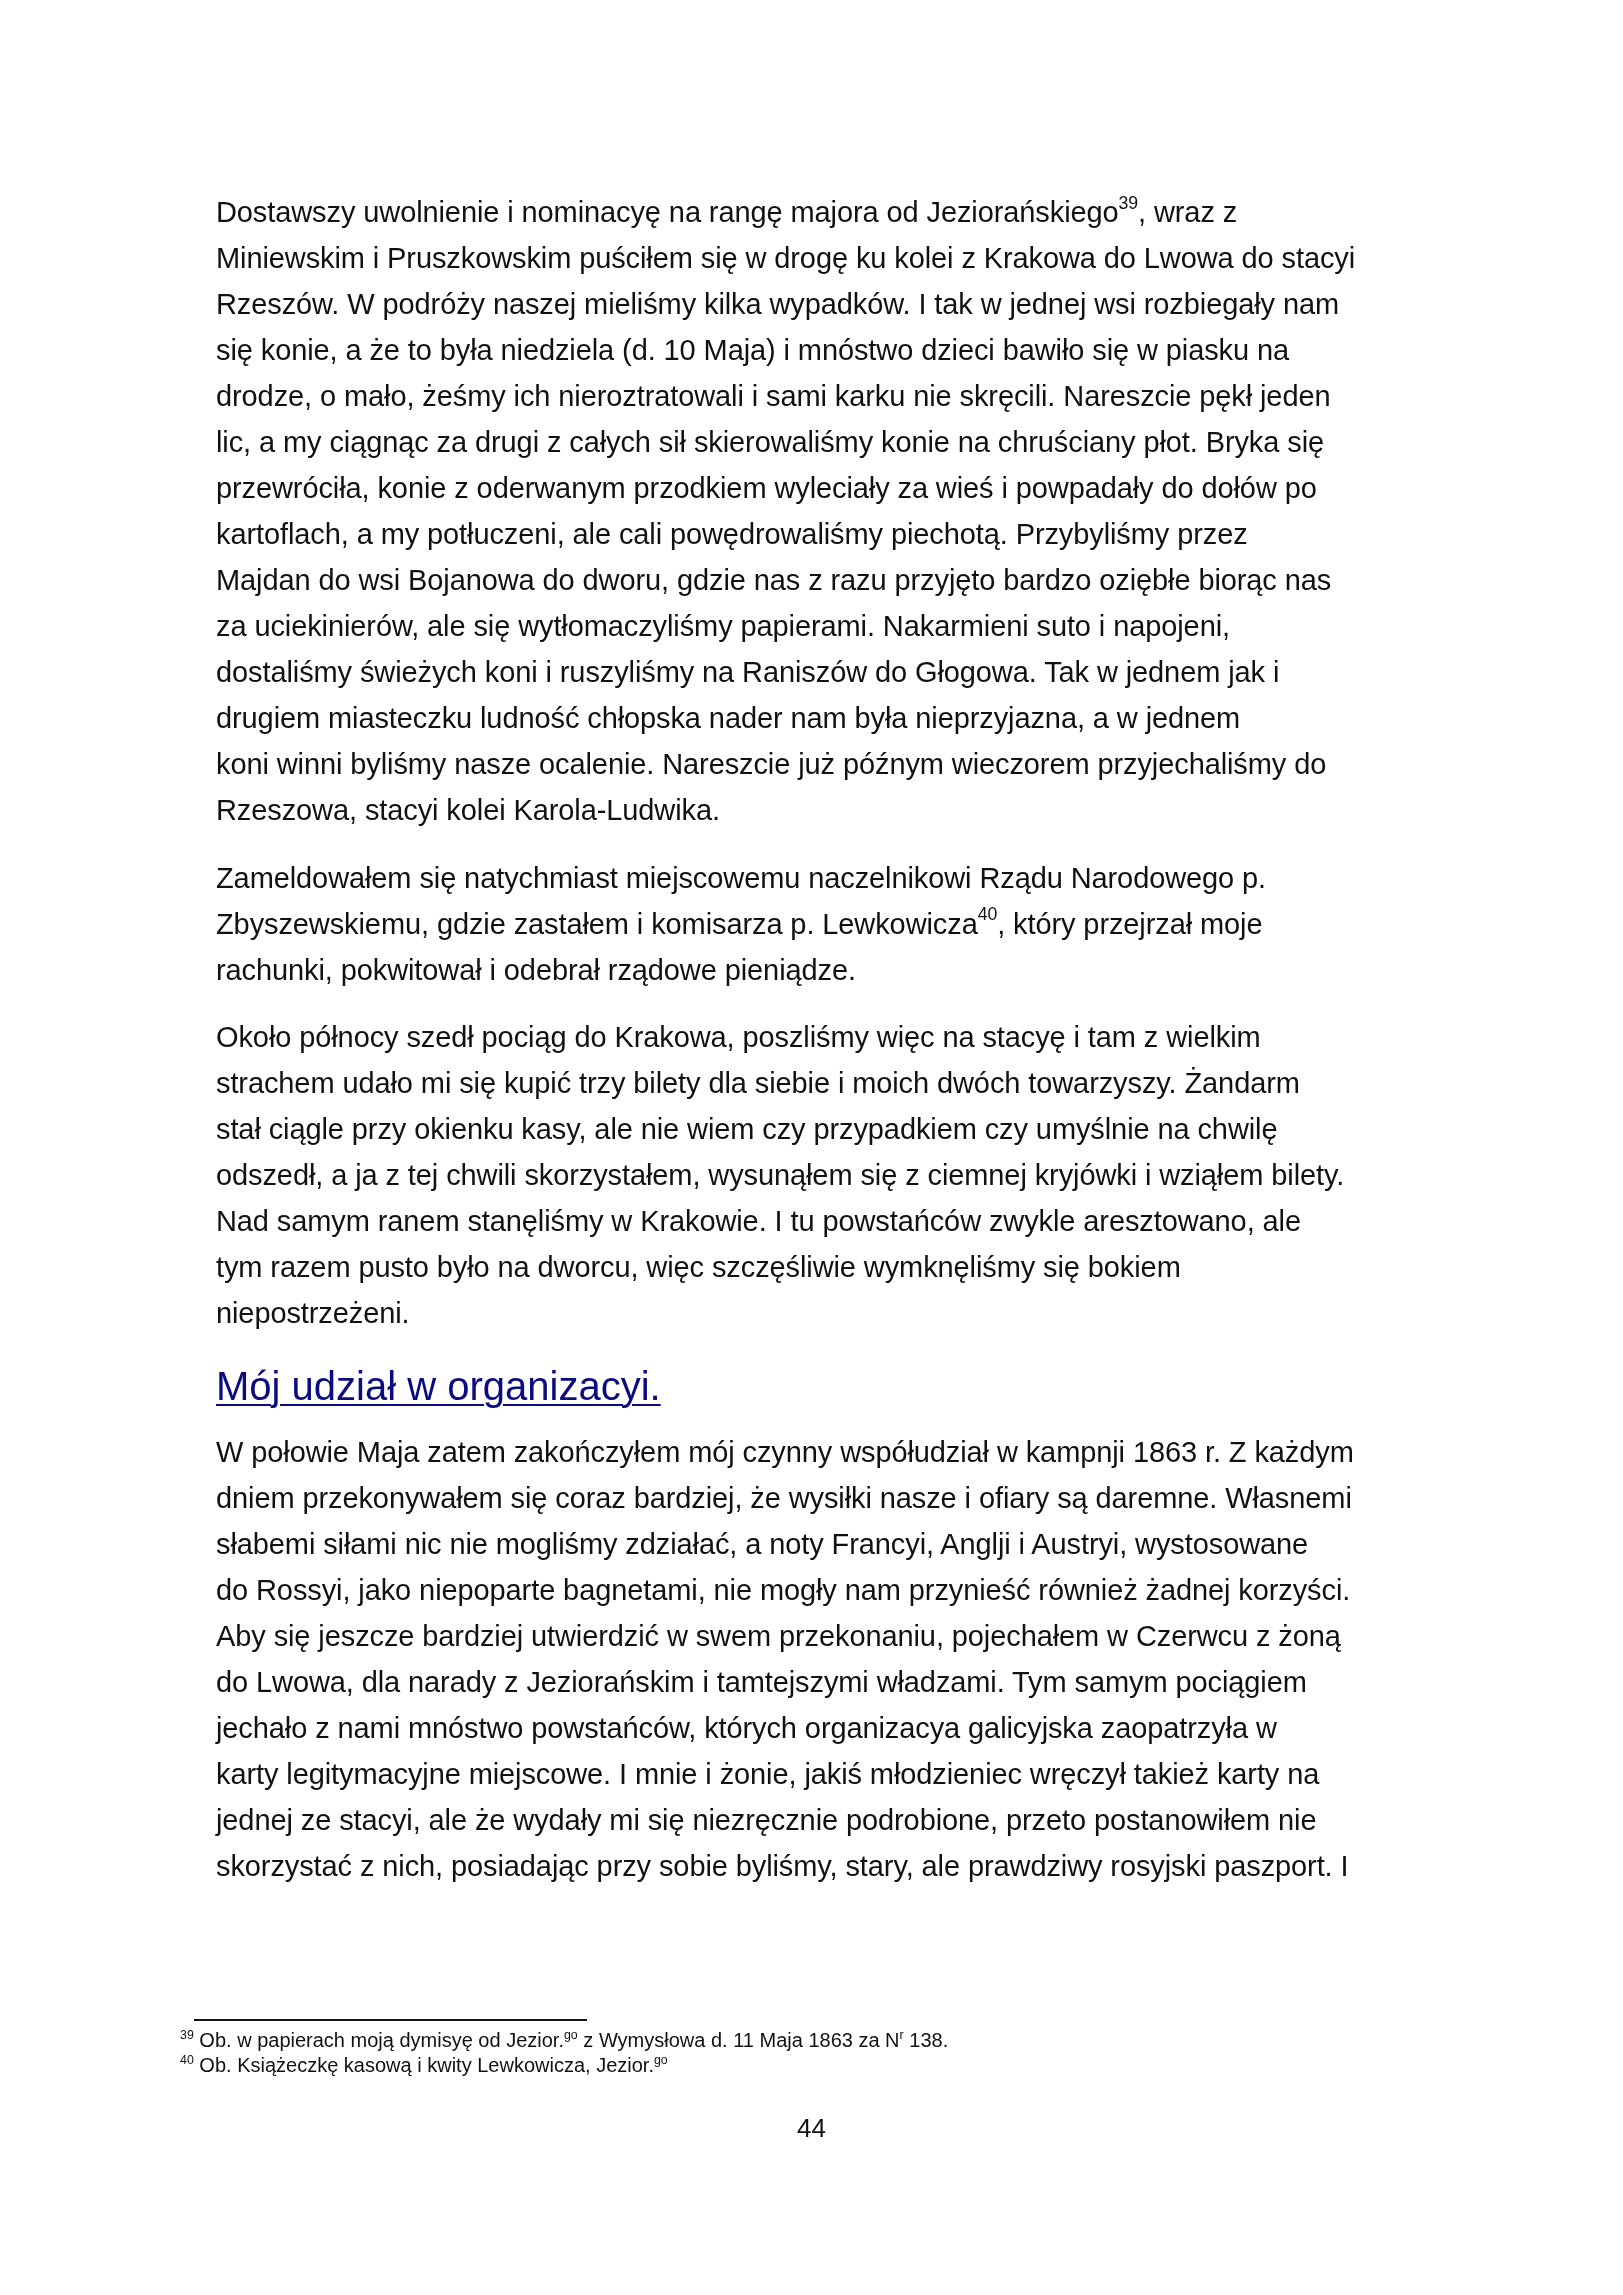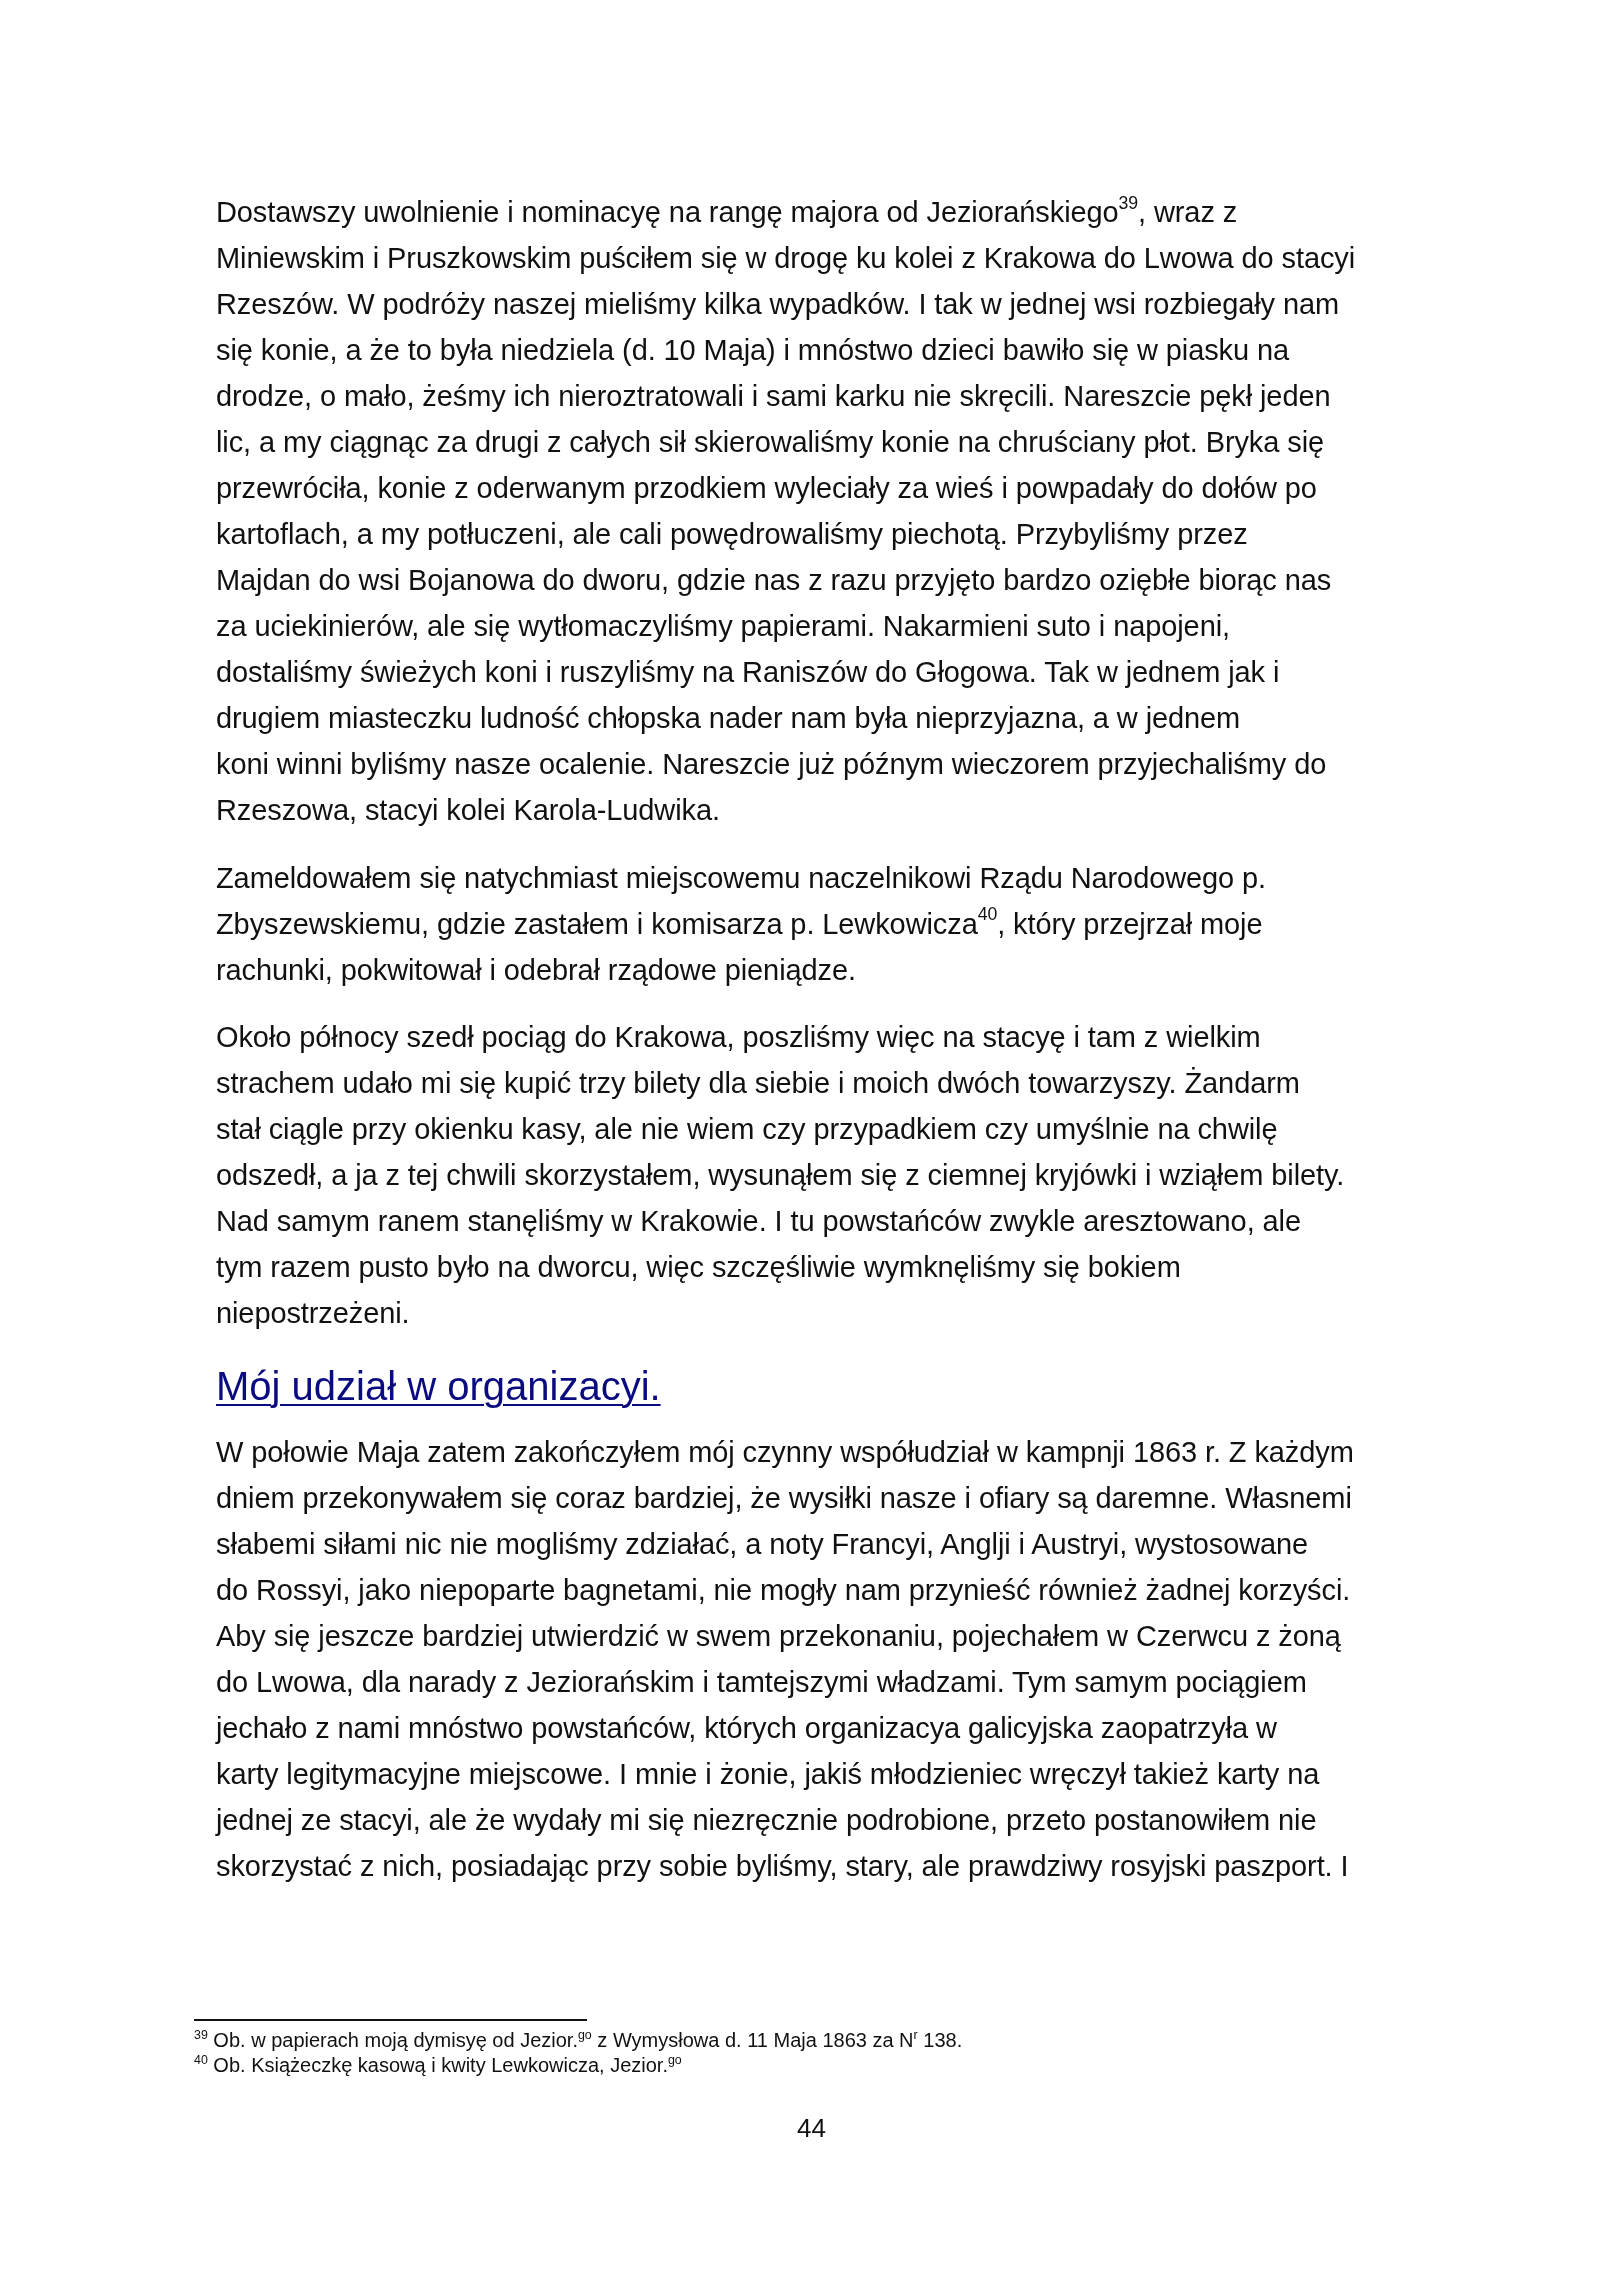--- a/index.html
+++ b/index.html
@@ -6,21 +6,21 @@
   body { width: 1623px; height: 2295px; position: relative; overflow: hidden;
          font-family: "Liberation Sans", "DejaVu Sans", sans-serif; color: #111111; }
   .page { position: absolute; left: 0; top: 0; width: 1623px; height: 2295px; background: #ffffff; }
   .body-text { position: absolute; left: 194px; top: 189px; width: 1243px; margin-left: 22px; }
   .para { margin: 0 0 21.6px 0; }
   .line { display: block; height: 46px; line-height: 46px; font-size: 29px; white-space: nowrap; letter-spacing: -0.1px; }
   sup.fn { font-size: 17.7px; line-height: 0; position: relative; top: -2.6px; vertical-align: super; }
   .heading { margin: 0 0 19.6px 0; height: 52px; line-height: 56px; font-size: 40px; color: #0b0b80;
              text-decoration: underline; text-decoration-thickness: 2px; text-underline-offset: 3.9px; white-space: nowrap; font-weight: normal; }
   .fn-rule { position: absolute; left: 194px; top: 2019px; width: 393px; height: 2px; background: #111111; }
-  .footnotes { position: absolute; left: 194px; top: 2028px; width: 1243px; }
+  .footnotes { position: absolute; left: 180px; top: 2028px; width: 1243px; }
   .fn-line { display: block; height: 25px; line-height: 25px; font-size: 20px; white-space: nowrap; }
   .fn-line sup { font-size: 12.4px; vertical-align: super; line-height: 0; }
   .page-number { position: absolute; left: 0; width: 1623px; top: 2112px; text-align: center; font-size: 26px; line-height: 33px; }
 </style>
 </head>
 <body>
 
 <div class="page">
 
   <div class="body-text">

